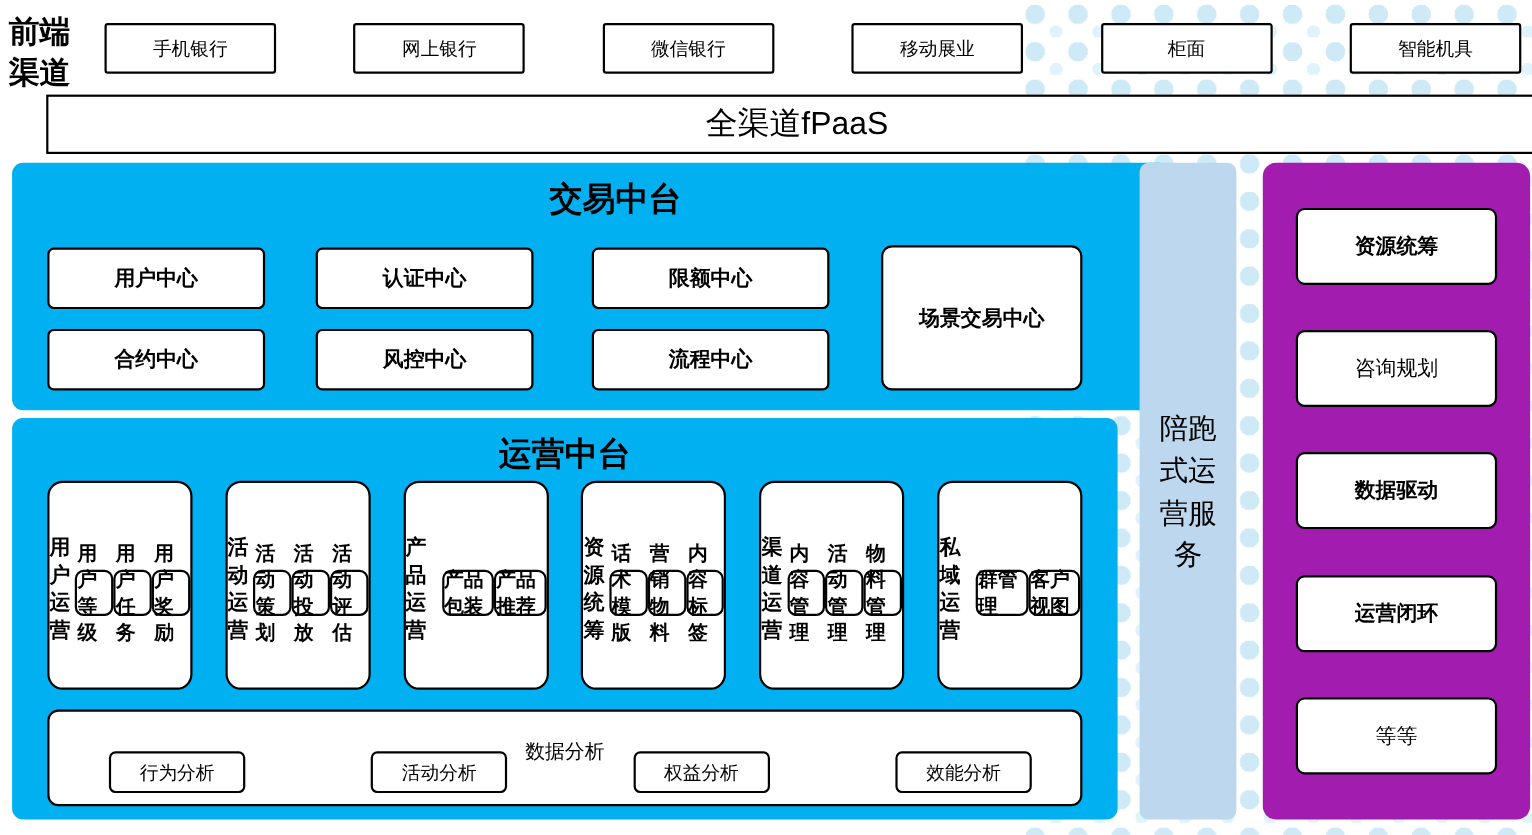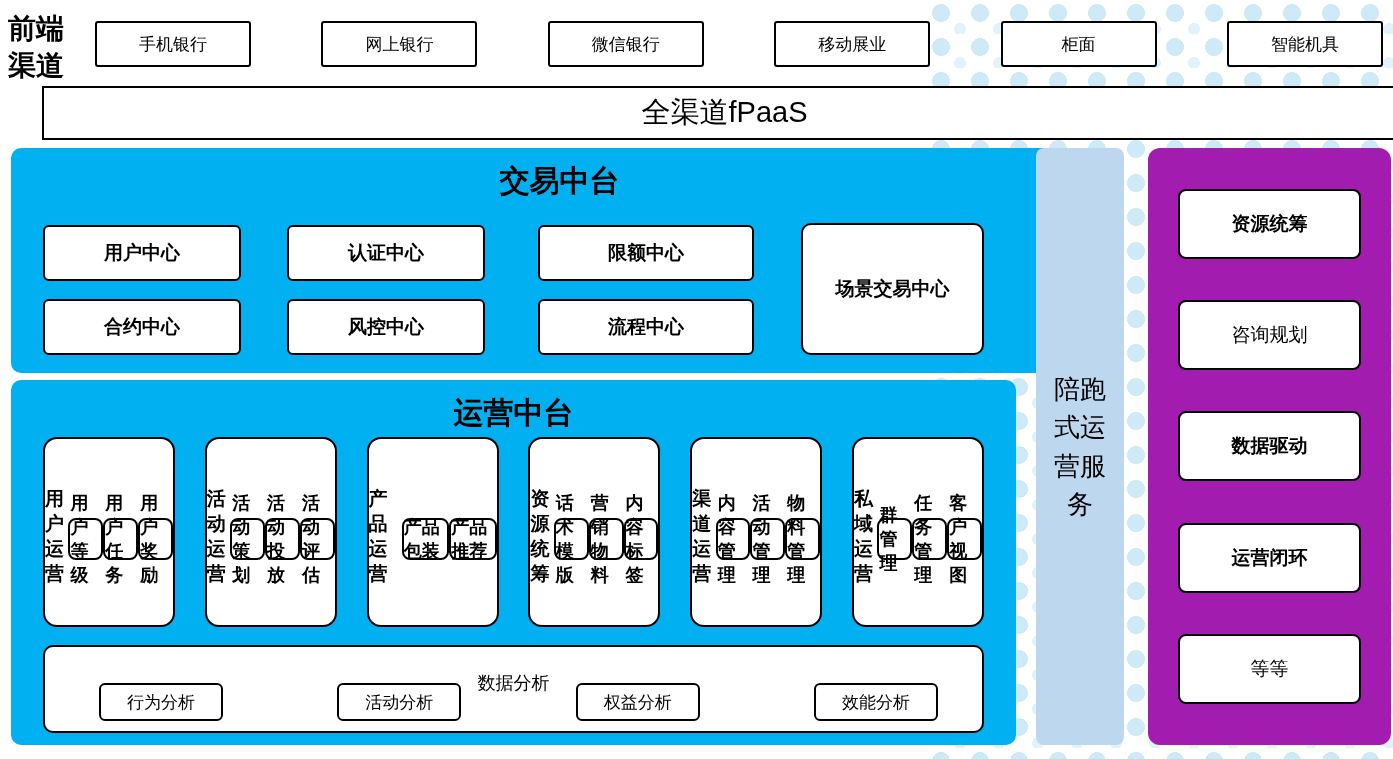--- a/index.html
+++ b/index.html
@@ -151,21 +151,20 @@
       </div>
       <div class="group">
         <div class="group-title">渠道运营</div>
         <div class="group-item">内容管理</div>
         <div class="group-item">活动管理</div>
         <div class="group-item">物料管理</div>
       </div>
       <div class="group">
         <div class="group-title">私域运营</div>
         <div class="group-item">群管理</div>
-        <div class="group-item">任务管理</div>
         <div class="group-item">客户视图</div>
       </div>
     </div>
 
     <div class="analysis">
       <div class="analysis-title">数据分析</div>
       <div class="analysis-items">
         <div class="analysis-item">行为分析</div>
         <div class="analysis-item">活动分析</div>
         <div class="analysis-item">权益分析</div>

